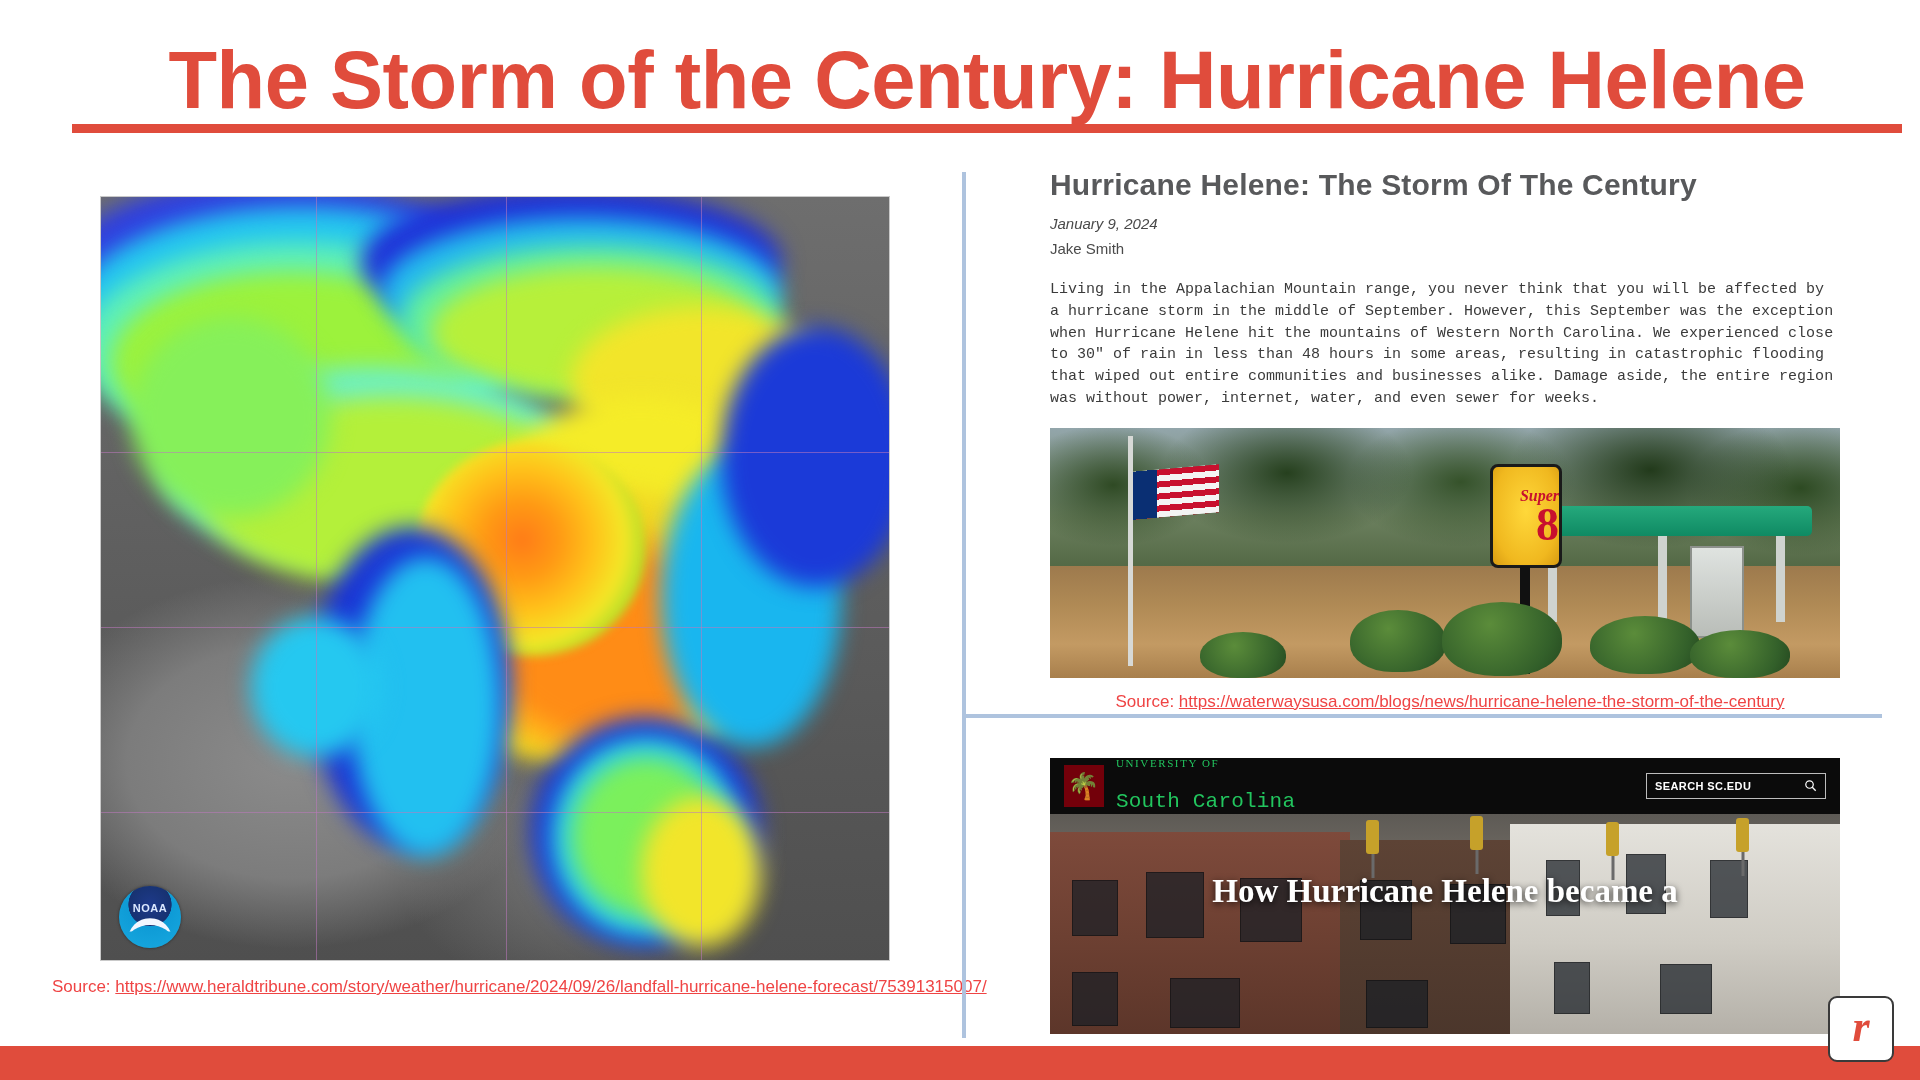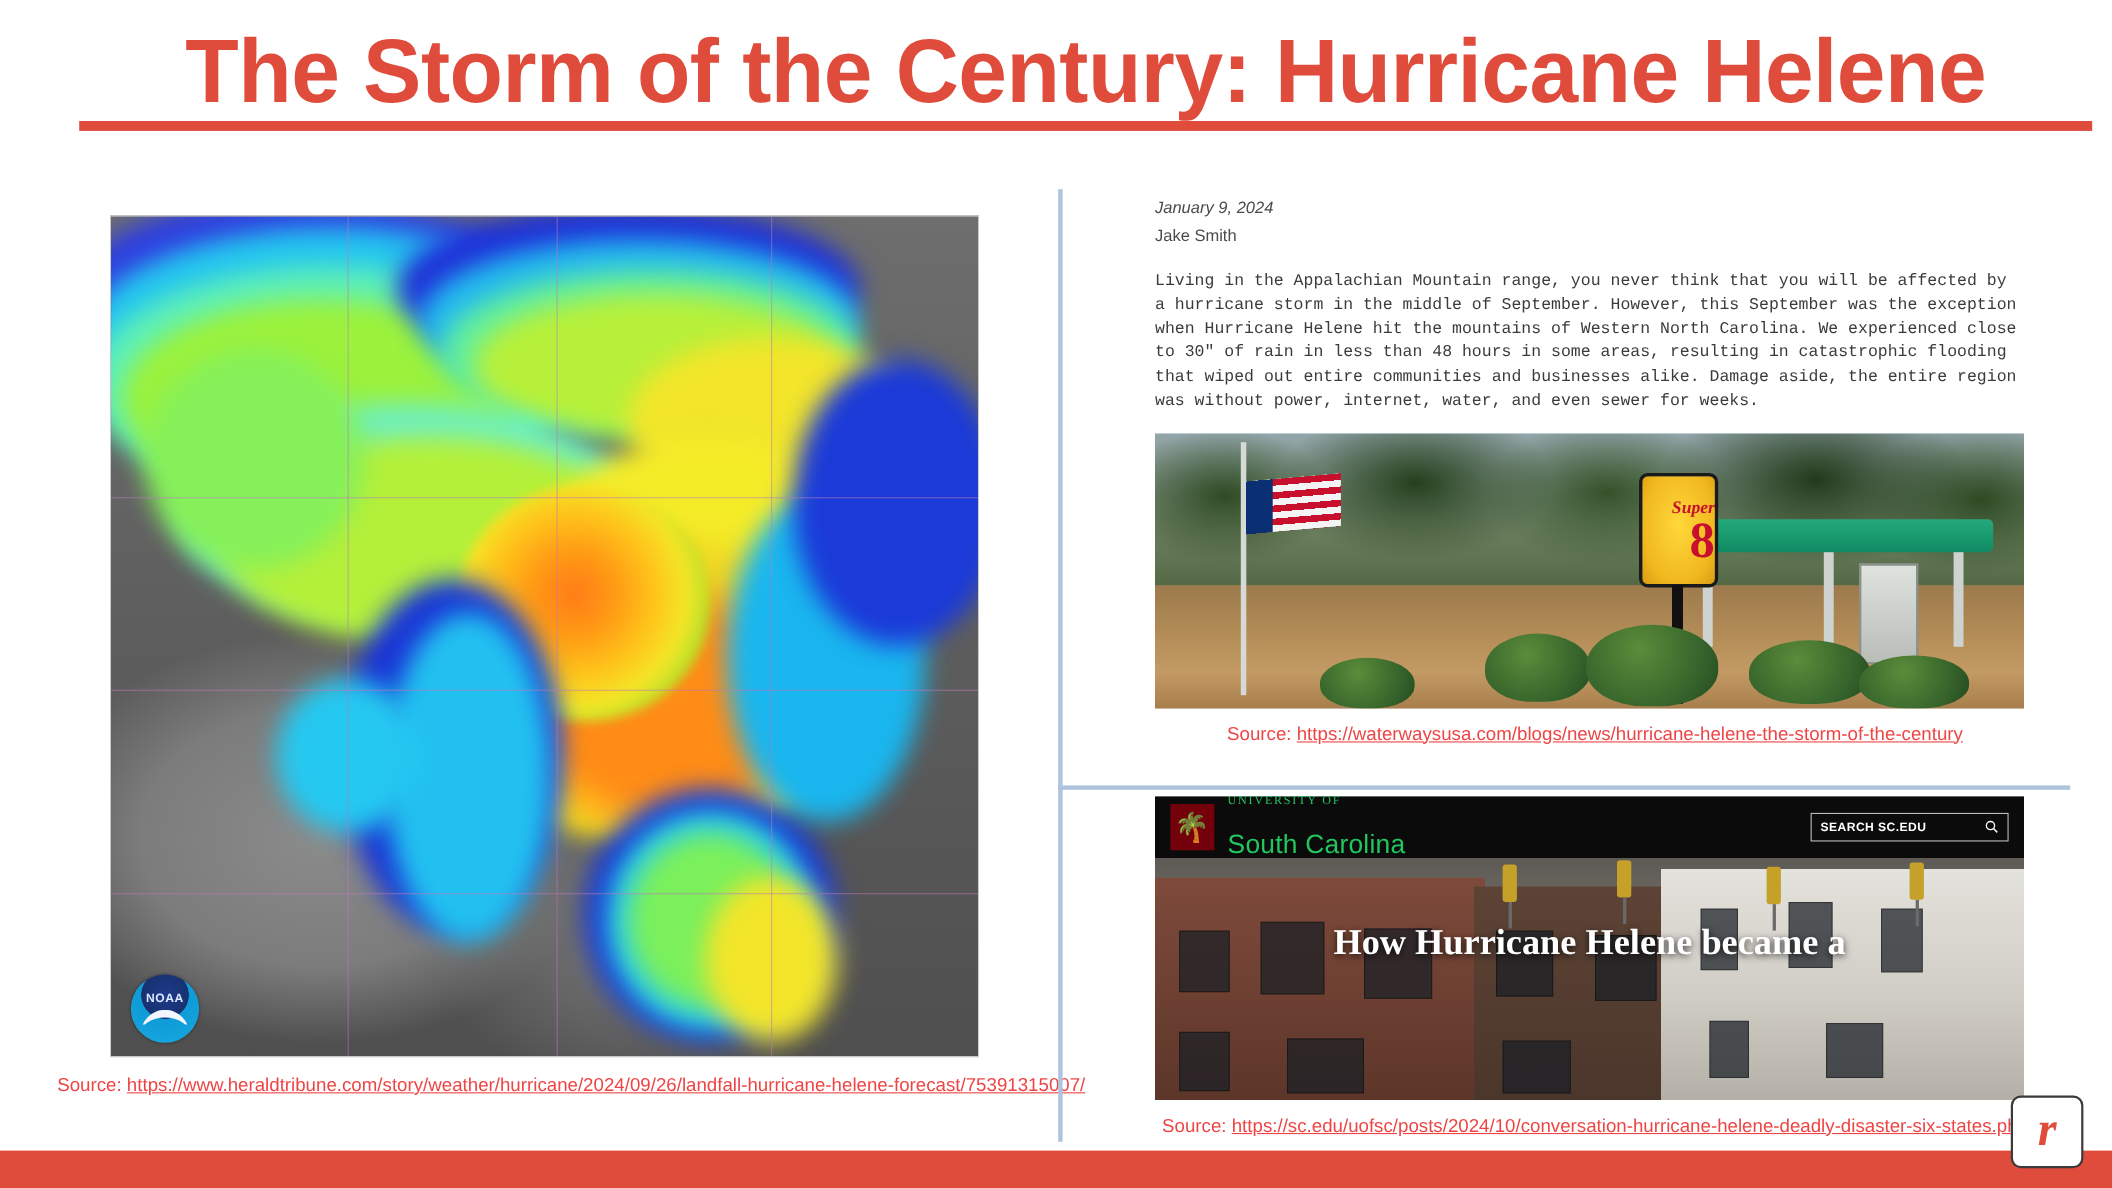--- a/index.html
+++ b/index.html
@@ -6,21 +6,21 @@
   html, body {
     width: 1920px; height: 1080px;
     background: #ffffff;
     font-family: "Liberation Sans", sans-serif;
     overflow: hidden;
   }
   .slide { position: relative; width: 1920px; height: 1080px; background: #fff; }
 
   
   .title-wrap {
-    position: absolute; left: 72px; top: 24px; width: 1830px;
+    position: absolute; left: 72px; top: 38px; width: 1830px;
     border-bottom: 9px solid #e04c3c;
     padding-bottom: 2px;
   }
   .slide-title {
     font-family: "Liberation Sans Narrow", "Liberation Sans", sans-serif;
     font-weight: 700;
     font-size: 82px;
     line-height: 1.02;
     color: #e04c3c;
     letter-spacing: -0.5px;
@@ -164,21 +164,21 @@
   }
   .palmetto {
     position: absolute; left: 50%; top: 50%; transform: translate(-50%,-50%);
     color: #f2dede; font-size: 26px; line-height: 1;
   }
   .usc-wordmark { color: #22c55e; line-height: 1.05; }
   .usc-wordmark .small {
     font-family: "Liberation Serif", serif; font-size: 11px; letter-spacing: 1.6px;
   }
   .usc-wordmark .big {
-    font-family: Liberation Sans, sans-serif; font-size: 24px; font-weight: 400; letter-spacing: .2px; margin-top: 21px;
+    font-family: Liberation Mono, monospace; font-size: 21px; font-weight: 400; letter-spacing: .2px; margin-top: 21px;
   }
   .usc-search {
     margin-left: auto; width: 180px; height: 26px; border: 1px solid #bdbdbd;
     display: flex; align-items: center; justify-content: space-between; padding: 0 8px;
   }
   .usc-search .lbl {
     font-family: "Liberation Sans Narrow", "Liberation Sans", sans-serif;
     font-weight: 700; font-size: 11px; color: #fff; letter-spacing: .4px;
   }
   .usc-photo { position: relative; height: 220px; overflow: hidden;
@@ -272,20 +272,21 @@
     </div>
     <div class="src-line left-src">
       <span>Source: </span><span class="u">https://www.heraldtribune.com/story/weather/hurricane/2024/09/26/landfall-hurricane-helene-forecast/75391315007/</span>
     </div>
   </div>
 
   <div class="v-divider"></div>
   <div class="h-divider"></div>
 
   <div class="right-col">
+    <div class="article-head">Hurricane Helene: The Storm Of The Century</div>
     <div class="article-date">January 9, 2024</div>
     <div class="article-author">Jake Smith</div>
     <div class="article-body">Living in the Appalachian Mountain range, you never think that you will be affected by a hurricane storm in the middle of September. However, this September was the exception when Hurricane Helene hit the mountains of Western North Carolina. We experienced close to 30" of rain in less than 48 hours in some areas, resulting in catastrophic flooding that wiped out entire communities and businesses alike. Damage aside, the entire region was without power, internet, water, and even sewer for weeks.</div>
 
     <div class="flood-photo">
       <div class="trees"></div>
       <div class="floodwater"></div>
       <div class="flagpole"></div>
       <div class="us-flag"></div>
       <div class="canopy"></div>

